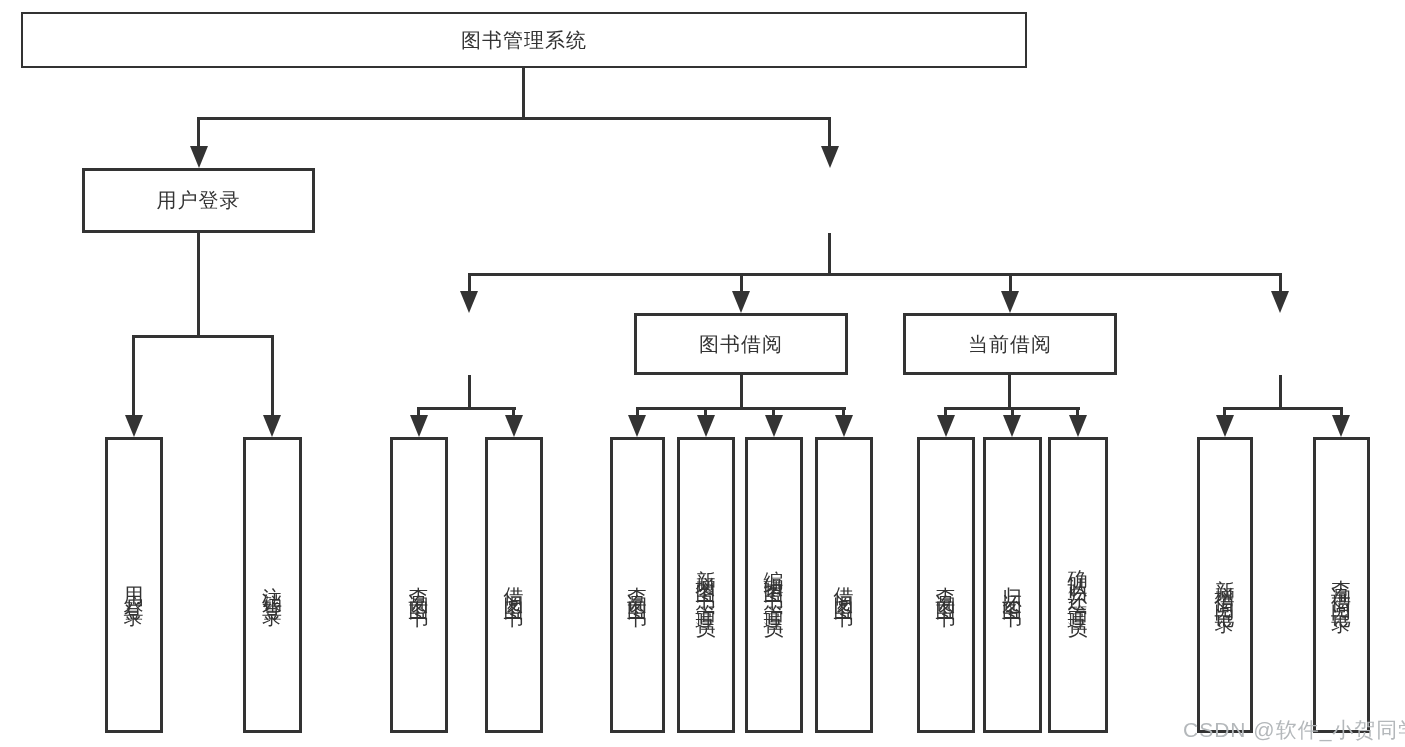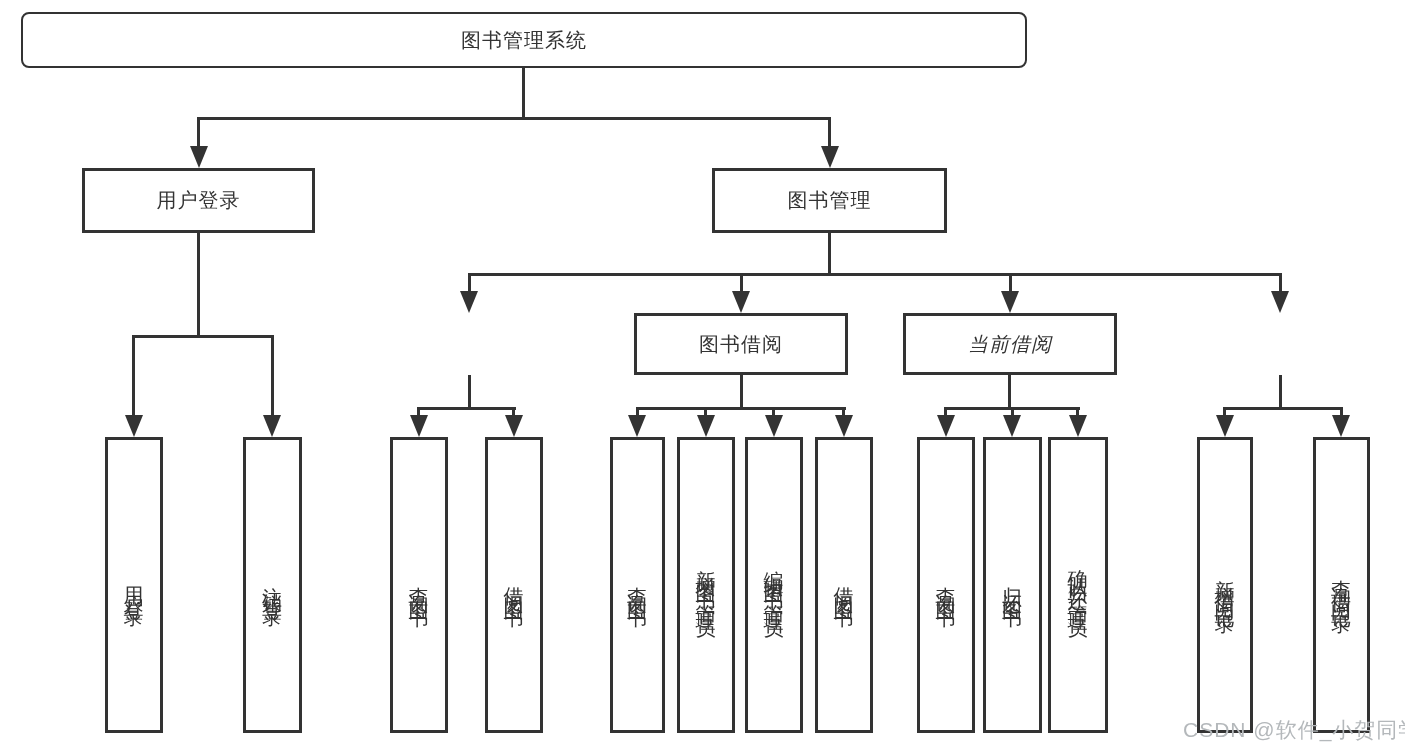--- a/index.html
+++ b/index.html
@@ -14,21 +14,21 @@
   .box{
     position:absolute;
     box-sizing:border-box;
     border:3px solid #333333;
     background:#ffffff;
     display:flex;align-items:center;justify-content:center;
     font-size:20px;
     letter-spacing:1px;
     white-space:nowrap;
   }
-  .root{border-width:2px;font-size:20px;border-radius:8px;}
+  .root{border-width:2px;font-size:20px;}
   .vbox{
     position:absolute;
     box-sizing:border-box;
     border:3px solid #333333;
     background:#ffffff;
     display:flex;align-items:center;justify-content:center;
     writing-mode:vertical-rl;
     text-orientation:mixed;
     font-size:20px;
     letter-spacing:7px;
@@ -54,26 +54,25 @@
 </style>
 </head>
 <body>
 
 <div class="stage">
 
   <div class="box root" style="left:21px;top:12px;width:1006px;height:56px;">图书管理系统</div>
 
   <div class="box" style="left:82px;top:168px;width:233px;height:65px;">用户登录</div>
 
-  <div class="box" style="left:712px;top:168px;width:235px;height:65px;">图书管理</div>
 
 
   <div class="box" style="left:634px;top:313px;width:214px;height:62px;text-align:center;">图书借阅</div>
 
-  <div class="box" style="left:903px;top:313px;width:214px;height:62px;font-style:italic;">当前借阅</div>
+  <div class="box" style="left:903px;top:313px;width:214px;height:62px;">当前借阅</div>
 
 
   <div class="vbox" style="left:105px;width:58px;">用户登录</div>
 
   <div class="vbox" style="left:243px;width:59px;">注销登录</div>
 
   <div class="vbox" style="left:390px;width:58px;">查询图书</div>
 
   <div class="vbox" style="left:485px;width:58px;">借阅图书</div>
 

